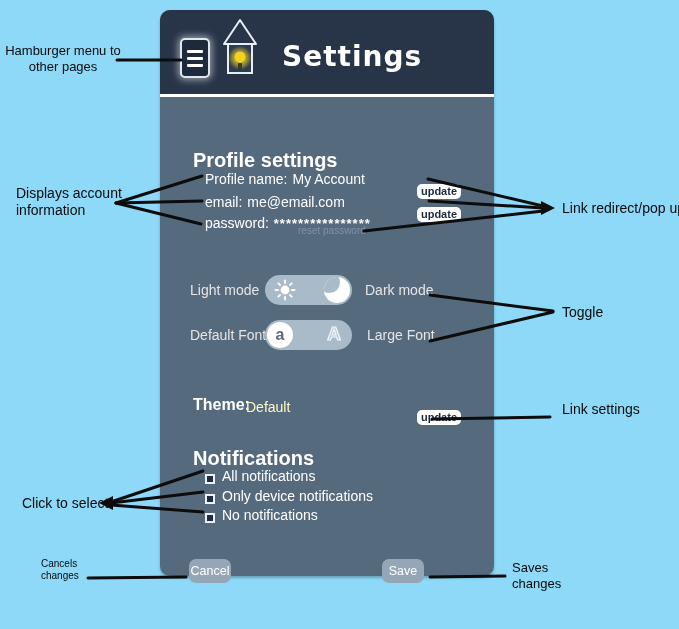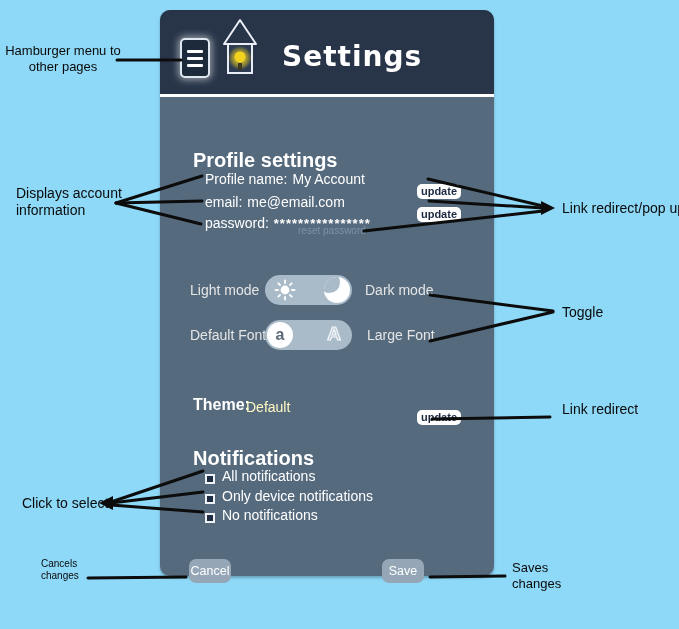--- a/index.html
+++ b/index.html
@@ -168,21 +168,21 @@
     </div>
 
     <div class="btn btn-cancel">Cancel</div>
     <div class="btn btn-save">Save</div>
   </div>
 
   <div class="note note-hamburger">Hamburger menu to other pages</div>
   <div class="note note-displays">Displays account information</div>
   <div class="note note-popup">Link redirect/pop up</div>
   <div class="note note-toggle">Toggle</div>
-  <div class="note note-linkredirect">Link redirect</div>
+  <div class="note note-linkredirect">Link settings</div>
   <div class="note note-click">Click to select</div>
   <div class="note note-cancels">Cancels changes</div>
   <div class="note note-saves">Saves changes</div>
 
   <svg class="lines" width="679" height="629" viewBox="0 0 679 629">
     <g stroke="#0c0c0c" stroke-width="3" stroke-linecap="round" fill="none">
 
       <line x1="117" y1="60" x2="181" y2="60"></line>
 
       <line x1="116" y1="203" x2="202" y2="176"></line>

